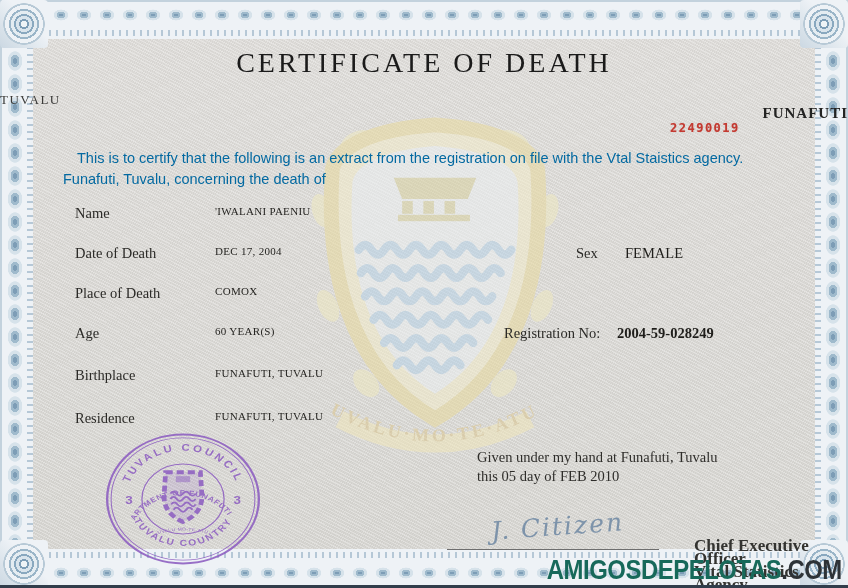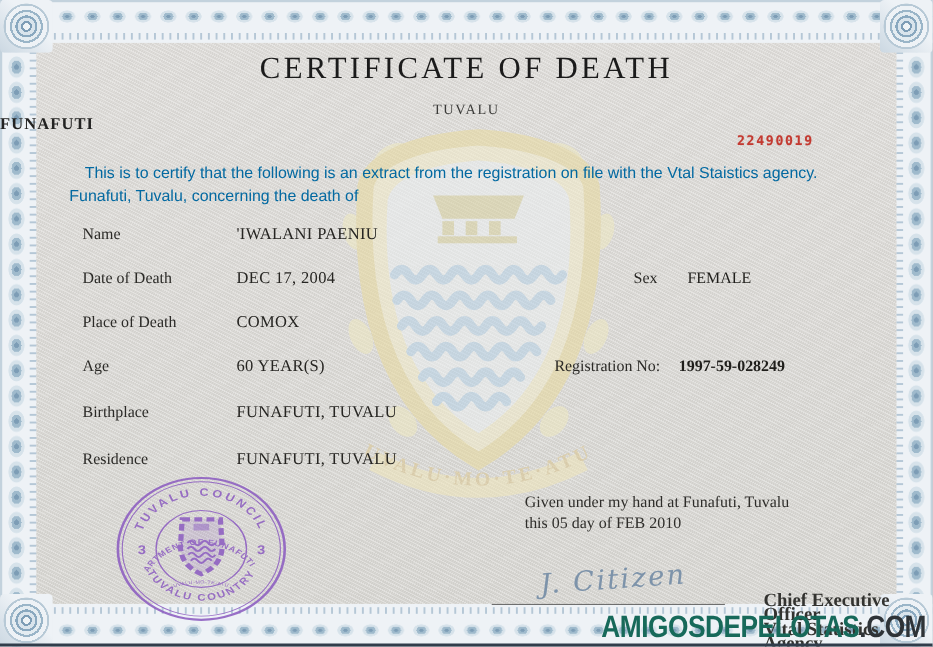--- a/index.html
+++ b/index.html
@@ -53,31 +53,31 @@
       linear-gradient(180deg, #dedcd9, #d7d6d2);
     outline:1px solid #cfd9e1;
   }
 
   
   .watermark { position:absolute; left:292px; top:110px; width:286px; height:360px; opacity:.55; z-index:1; pointer-events:none; }
   .content { position:absolute; inset:0; z-index:3; color:#2b2a27; }
 
   .title { position:absolute; top:47px; left:0; width:100%; text-align:center;
     font-size:28px; letter-spacing:3px; color:#1b1b1b; }
-  .subtitle1 { position:absolute; top:92px; left:0; width:100%; text-align:center;
+  .subtitle1 { position:absolute; top:92px; left:0; width:100%; text-align:left;
     font-size:13px; letter-spacing:1.5px; color:#3a3a38; }
-  .subtitle2 { position:absolute; top:105px; left:0; width:100%; text-align:left;
+  .subtitle2 { position:absolute; top:105px; left:0; width:100%; text-align:right;
     font-size:15px; font-weight:bold; letter-spacing:1px; color:#232322; }
   .serial { position:absolute; left:670px; top:121px; font-family:"DejaVu Sans Mono", monospace;
     font-size:12px; font-weight:bold; letter-spacing:1.5px; color:#c33a31; text-shadow:0 0 1px rgba(195,58,49,.45);text-align:center; }
   .intro { position:absolute; left:63px; top:148px; width:716px; text-indent:14px;
     font-family:"Liberation Sans", sans-serif; font-size:14.5px; line-height:21px; color:#0369a1; }
 
   .row-label { position:absolute; left:75px; font-size:14.5px; color:#2b2a27; }
-  .row-value { position:absolute; left:215px; font-size:15px; letter-spacing:.3px; color:#262522; }
+  .row-value { position:absolute; left:215px; font-size:11px; letter-spacing:.3px; color:#262522; }
   .extra-label { position:absolute; font-size:14.5px; color:#2b2a27; }
   .extra-value { position:absolute; font-size:14.5px; color:#1f1e1b; }
   .bold { font-weight:bold; }
 
   .attestation { position:absolute; left:477px; top:448px; width:300px;
     font-size:14.5px; line-height:19px; color:#2e2d2a; }
 
   .sig-name { position:absolute; left:455px; top:512px; width:205px; text-align:center;
     font-family:"DejaVu Serif", serif; font-style:italic; font-size:25px; color:#7d93aa;
     transform:rotate(-4deg); letter-spacing:2px; }
@@ -164,21 +164,21 @@
     <div class="row-value" style="top:245px">DEC 17, 2004</div>
     <div class="extra-label" style="left:576px; top:245px">Sex</div>
     <div class="extra-value" style="left:625px; top:245px">FEMALE</div>
 
     <div class="row-label" style="top:285px">Place of Death</div>
     <div class="row-value" style="top:285px">COMOX</div>
 
     <div class="row-label" style="top:325px">Age</div>
     <div class="row-value" style="top:325px">60 YEAR(S)</div>
     <div class="extra-label" style="left:504px; top:325px">Registration No:</div>
-    <div class="extra-value bold" style="left:617px; top:325px">1997-59-028249</div>
+    <div class="extra-value bold" style="left:617px; top:325px">2004-59-028249</div>
 
     <div class="row-label" style="top:367px">Birthplace</div>
     <div class="row-value" style="top:367px">FUNAFUTI, TUVALU</div>
 
     <div class="row-label" style="top:410px">Residence</div>
     <div class="row-value" style="top:410px">FUNAFUTI, TUVALU</div>
 
     <div class="attestation">
       <div>Given under my hand at Funafuti, Tuvalu</div>
       <div>this 05 day of FEB 2010</div>

